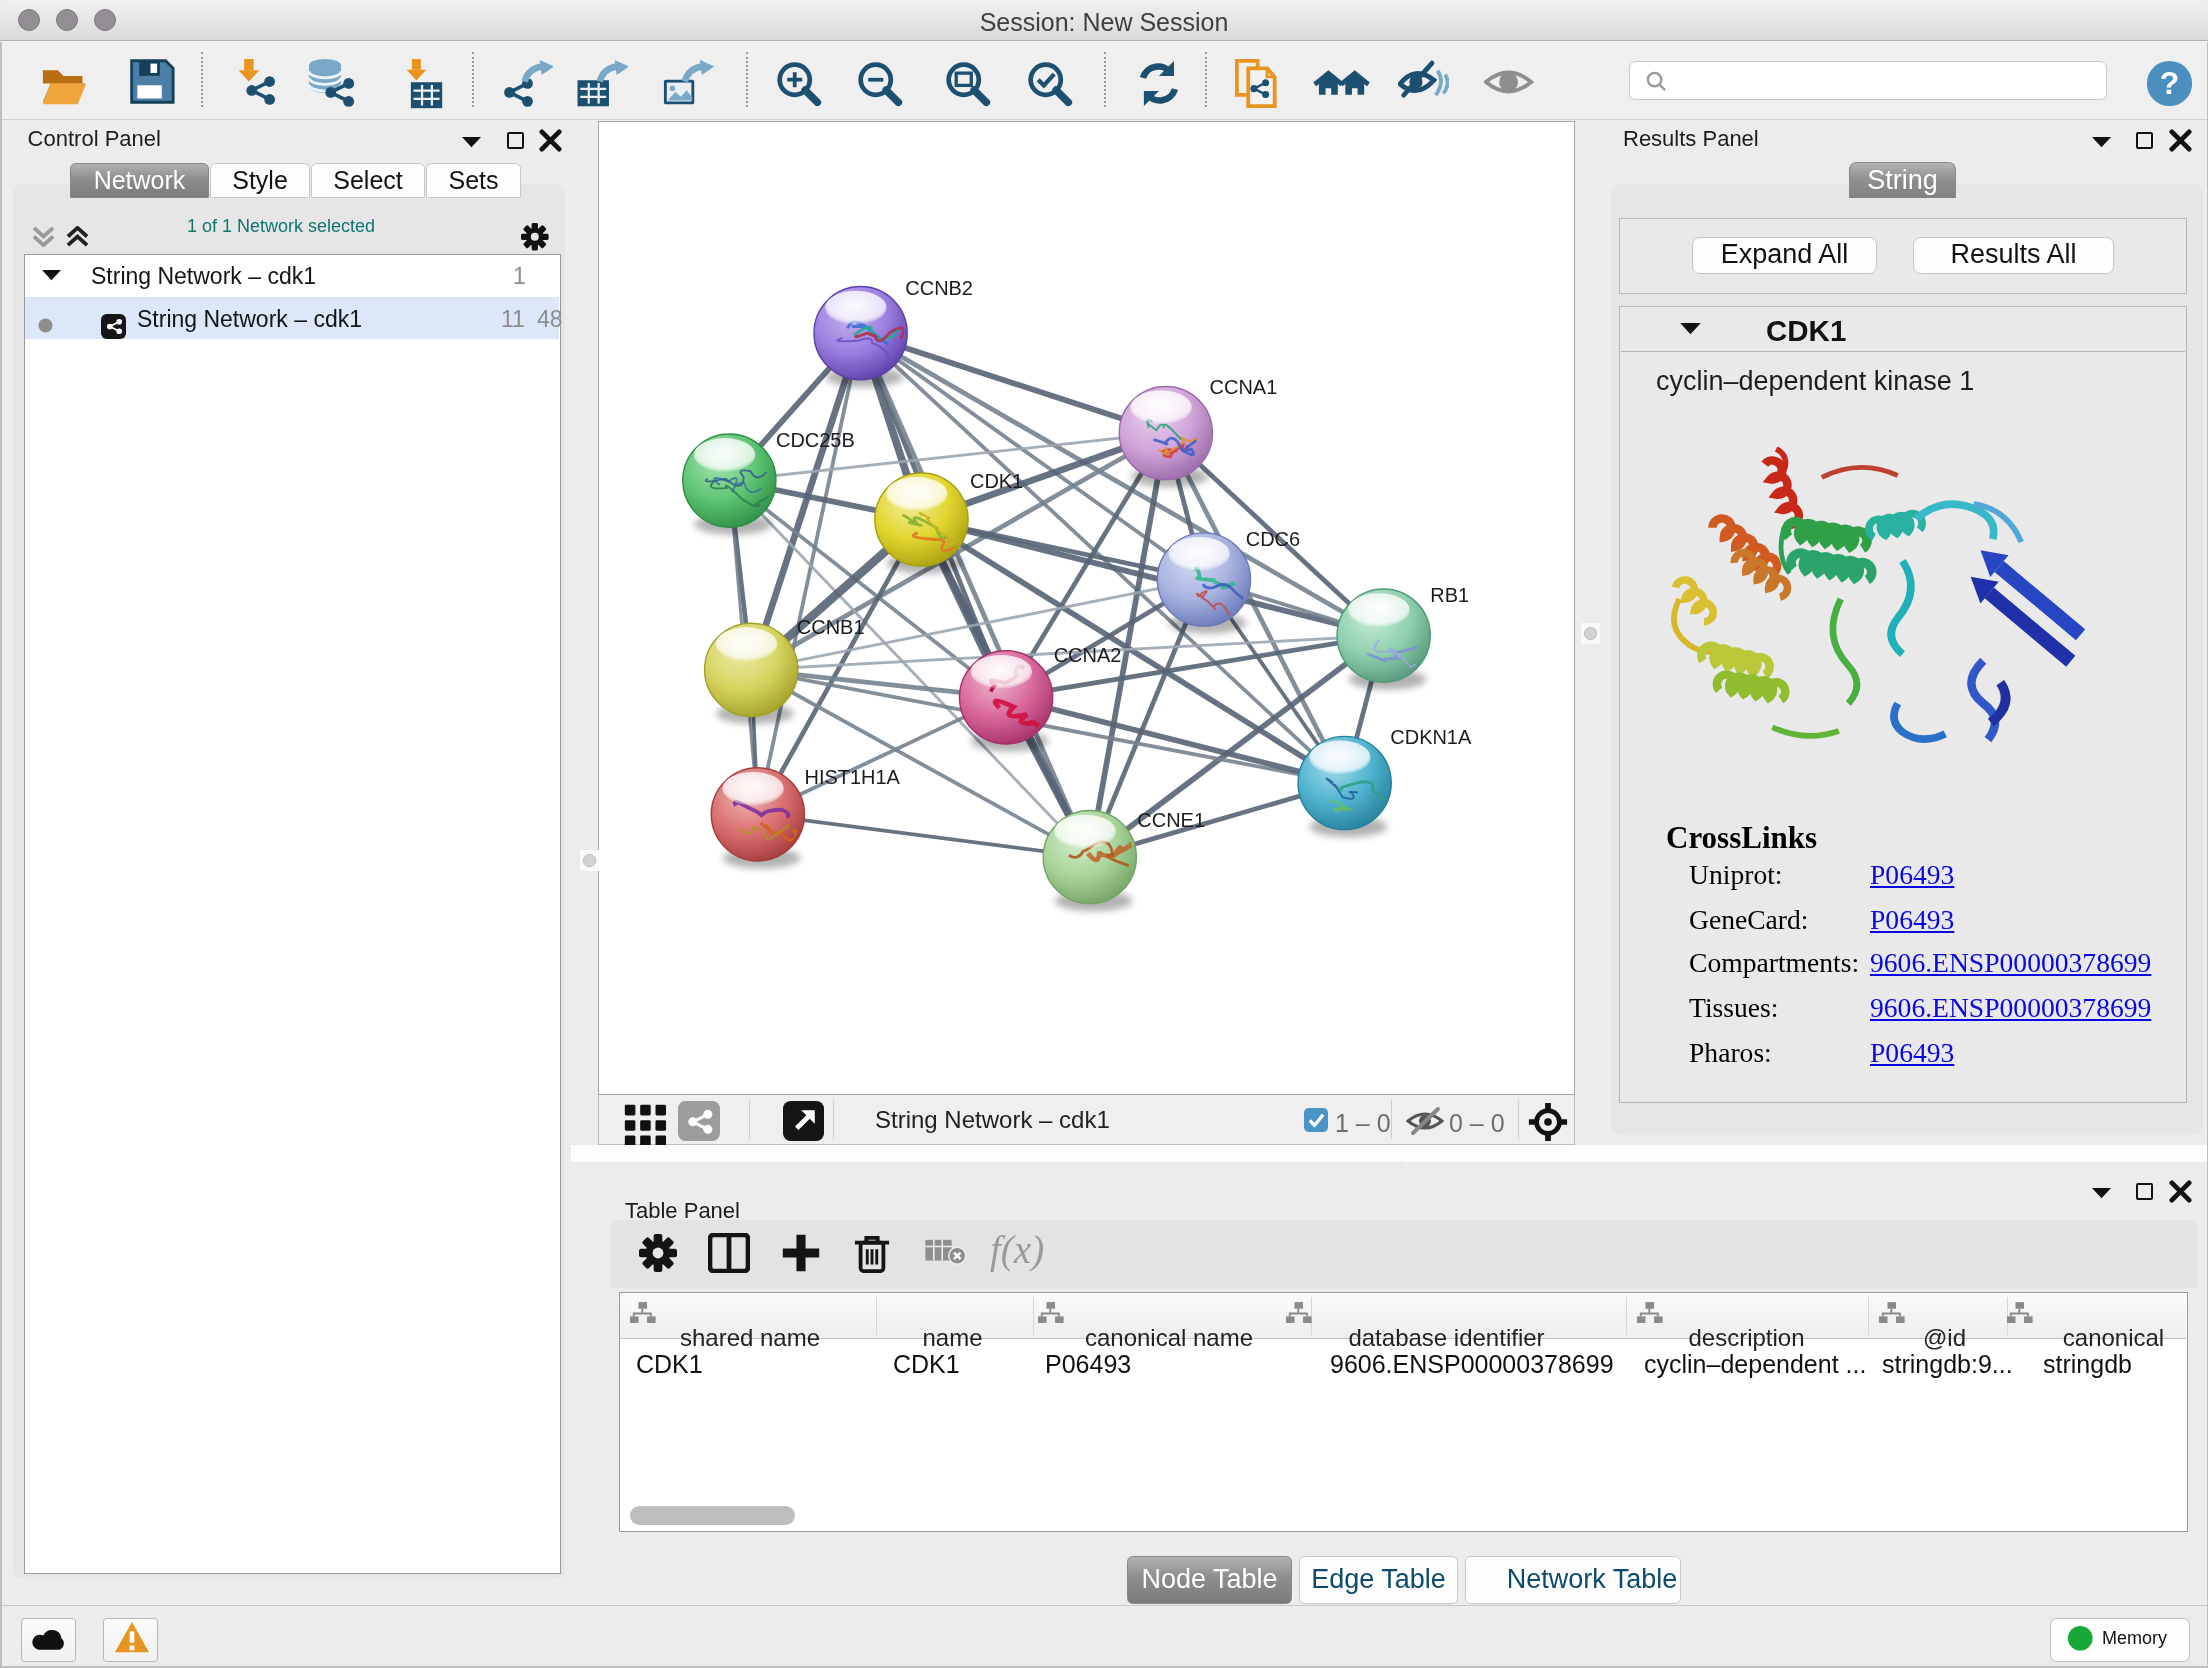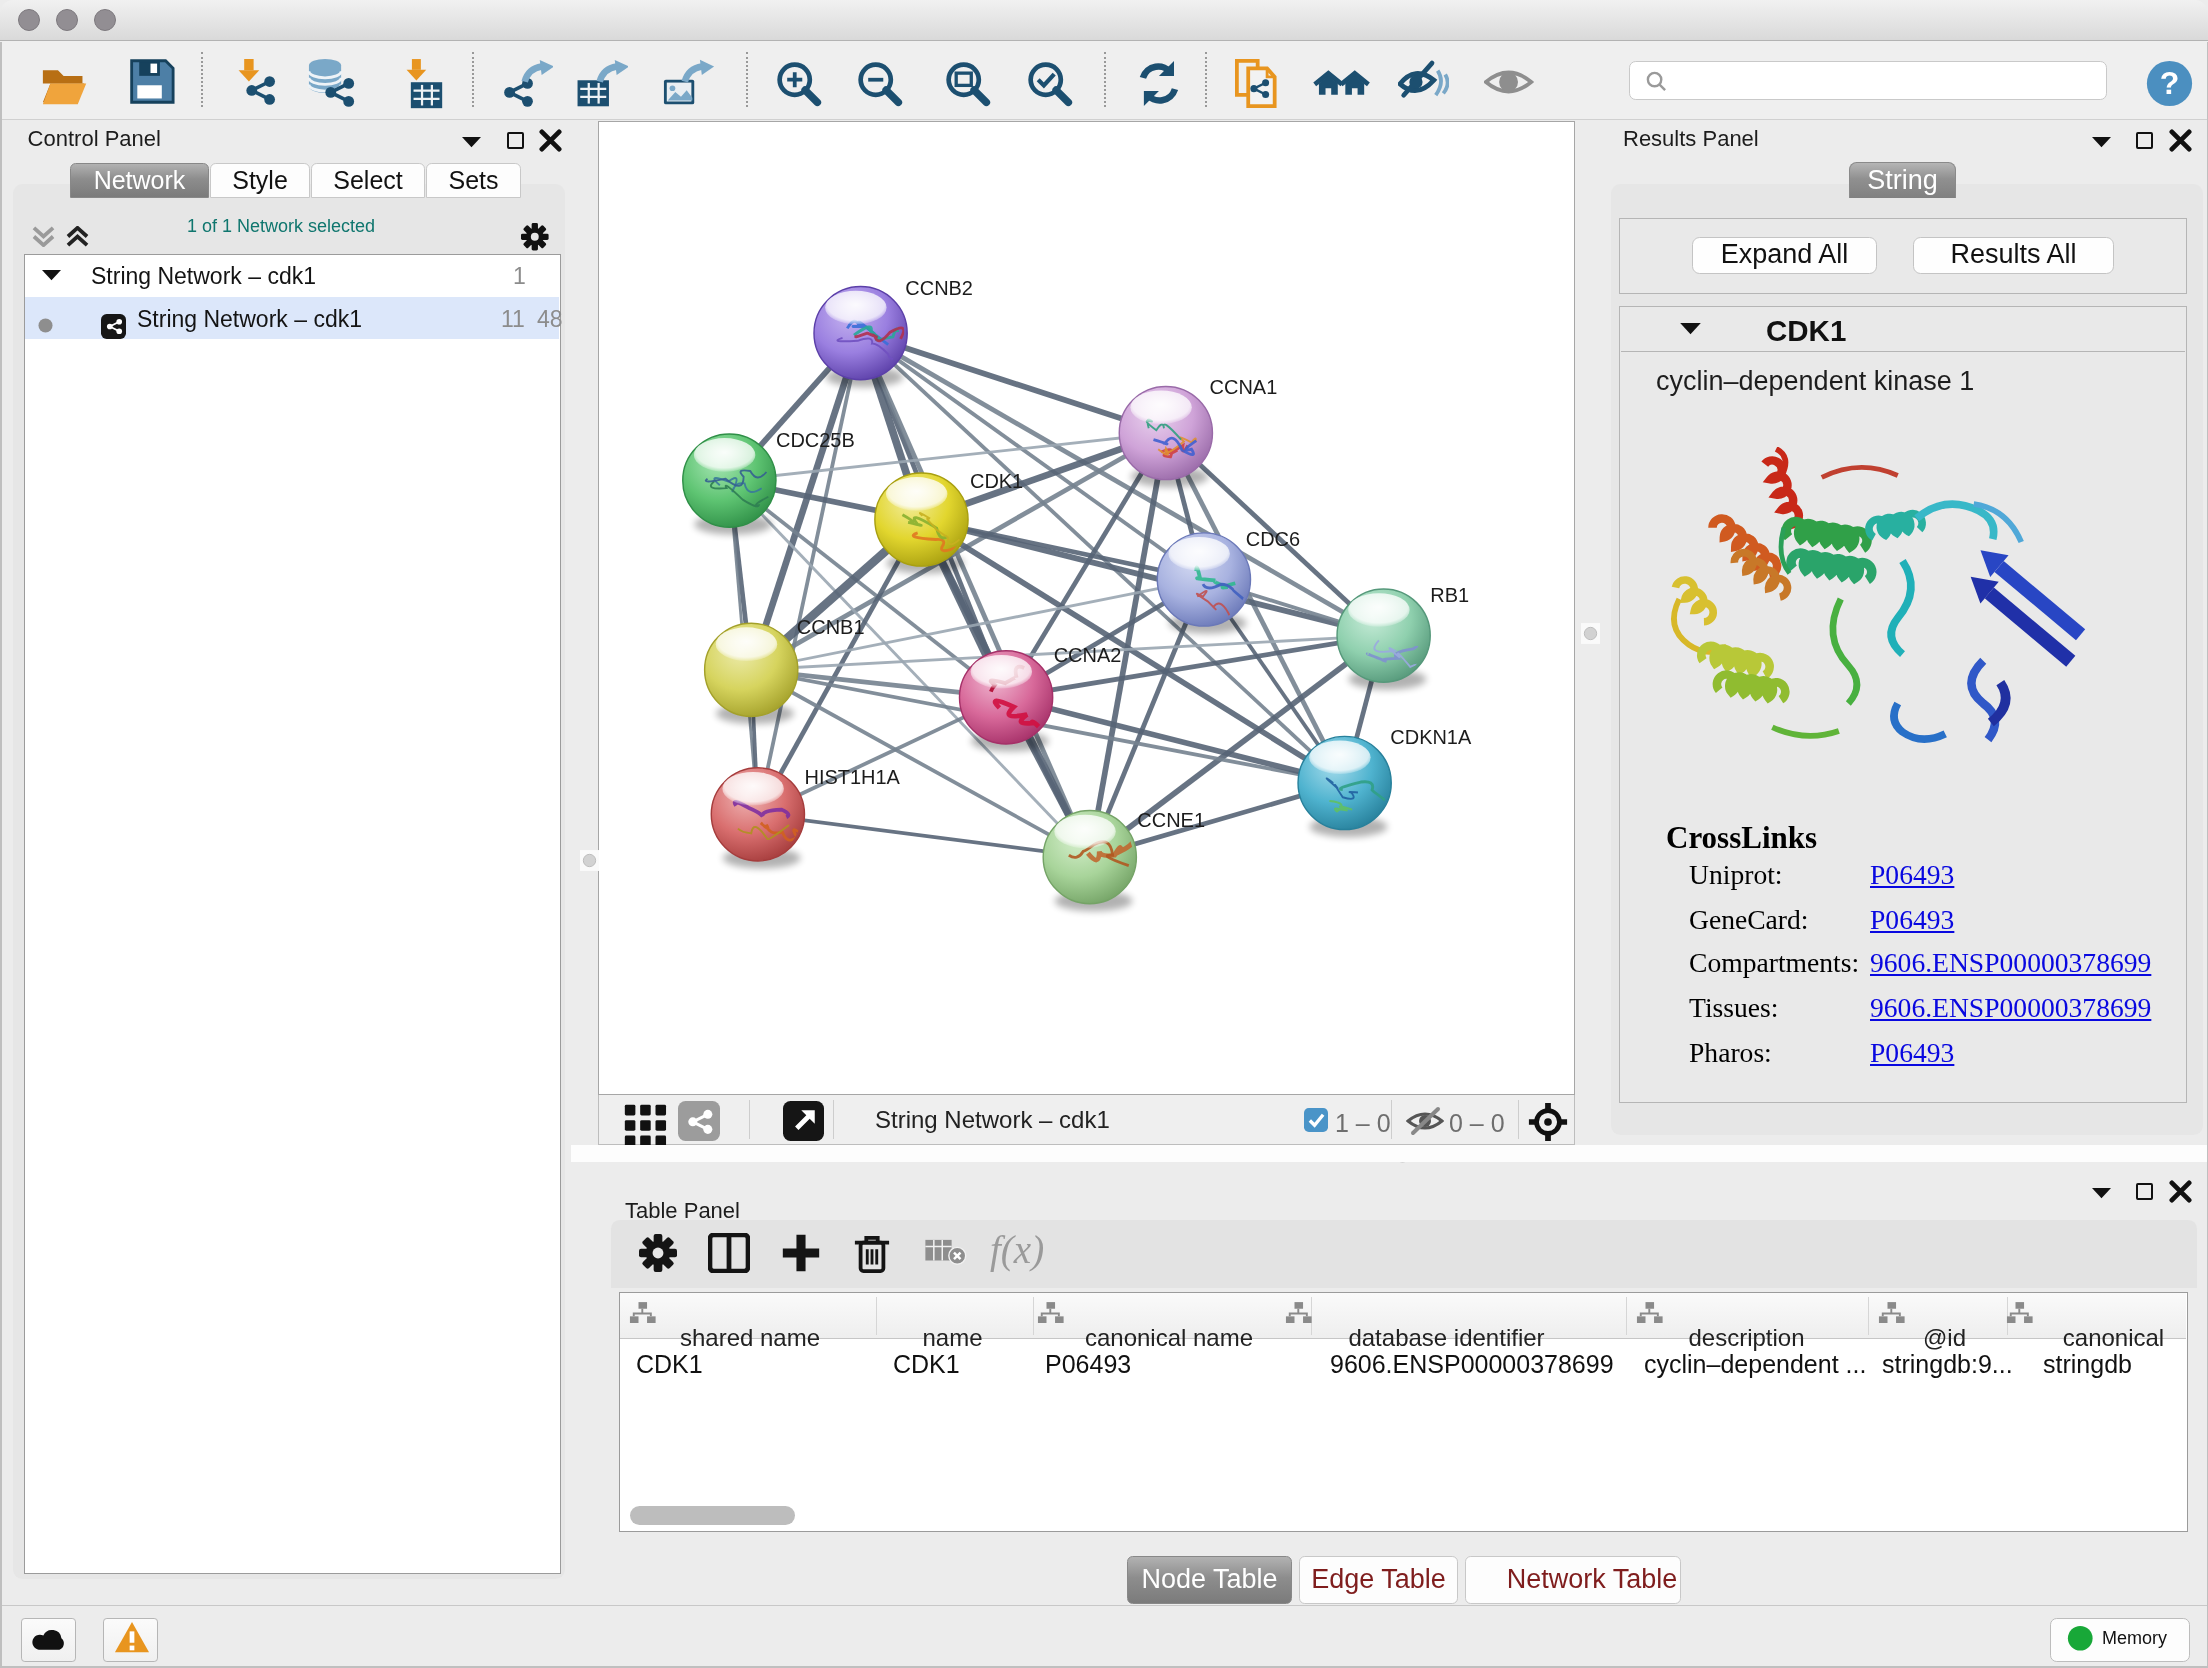--- a/index.html
+++ b/index.html
@@ -35,32 +35,33 @@
   .serif { font-family:Liberation Serif, serif; }
   .xlink { color:#0908e0; text-decoration:underline; }
   #tpanel-strip { left:571px; top:1145px; width:1638px; height:17px; background:#fdfdfd; }
   #ttoolbar { left:611px; top:1220px; width:1586px; height:68px; background:#e3e3e3; border-radius:8.6px 8.6px 0 0; }
   #tablebox { left:619px; top:1292px; width:1569px; height:240px; background:#fff; border:1.9px solid #9b9b9b; }
   #thead { left:0; top:0; width:1566px; height:46px; background:linear-gradient(#fafafa,#eee); border-bottom:1.9px solid #c6c6c6; }
   .th { font-size:24px; color:#222; top:10.5px; text-align:center;margin-top:20px; }
   .colsep { top:3.8px; height:38px; width:0; border-left:1.9px solid #d6d6d6; }
   .td { font-size:25px; color:#111; top:57px; }
   #hscroll { left:9.5px; top:213px; width:165px; height:19px; background:#bdbdbd; border-radius:9.5px; }
-  .btab { top:1556px; height:48px; background:#fdfdfd; border:1px solid #c8c8c8; font-size:27px; color:#7f1d1d; text-align:center; line-height:45px; border-radius:5.7px; }
+  .btab { top:1556px; height:48px; background:#fdfdfd; border:1px solid #c8c8c8; font-size:27px; color:#0c4a6e; text-align:center; line-height:45px; border-radius:5.7px; }
   #statusbar { left:0; top:1605px; width:2208px; height:64px; background:#ececec; border-top:1.9px solid #c8c8c8; }
   .sbtn { top:12.4px; width:55px; height:44px; background:linear-gradient(#fbfbfb,#f0f0f0); border:1.9px solid #b6b6b6; border-radius:3.8px; }
   #membtn { left:2050px; top:12.4px; width:140px; height:44px; background:#fdfdfd; border:1.9px solid #bdbdbd; border-radius:6.7px; font-size:27px; color:#111; }
 </style>
 </head>
 <body>
 
 <div id="titlebar" class="abs">
     <div class="tl abs" style="left:18px"></div>
     <div class="tl abs" style="left:56px"></div>
     <div class="tl abs" style="left:94px"></div>
+    <div id="wtitle" class="abs">Session: New Session</div>
   </div>
 <div id="toolbar" class="abs"></div>
 <svg class="abs" style="left:39px;top:59px;" width="53" height="49" viewBox="0 0 56 52">
     <path d="M4 12 h16 l6 6 h20 v8 h-42 z" fill="#b86f14"></path>
     <path d="M4 12 v34 l8 -20 h36 l-8 20 h-36" fill="#b86f14"></path>
     <path d="M12 26 h38 l-9 22 h-37 z" fill="#f0a43c"></path>
   </svg>
 <svg class="abs" style="left:126px;top:55px;" width="49" height="53" viewBox="0 0 52 56">
     <path d="M6 6 h36 l8 8 v36 h-44 z" fill="#4d7fa6"></path>
     <path d="M14 6 h22 v16 h-22 z" fill="#16415c"></path>

